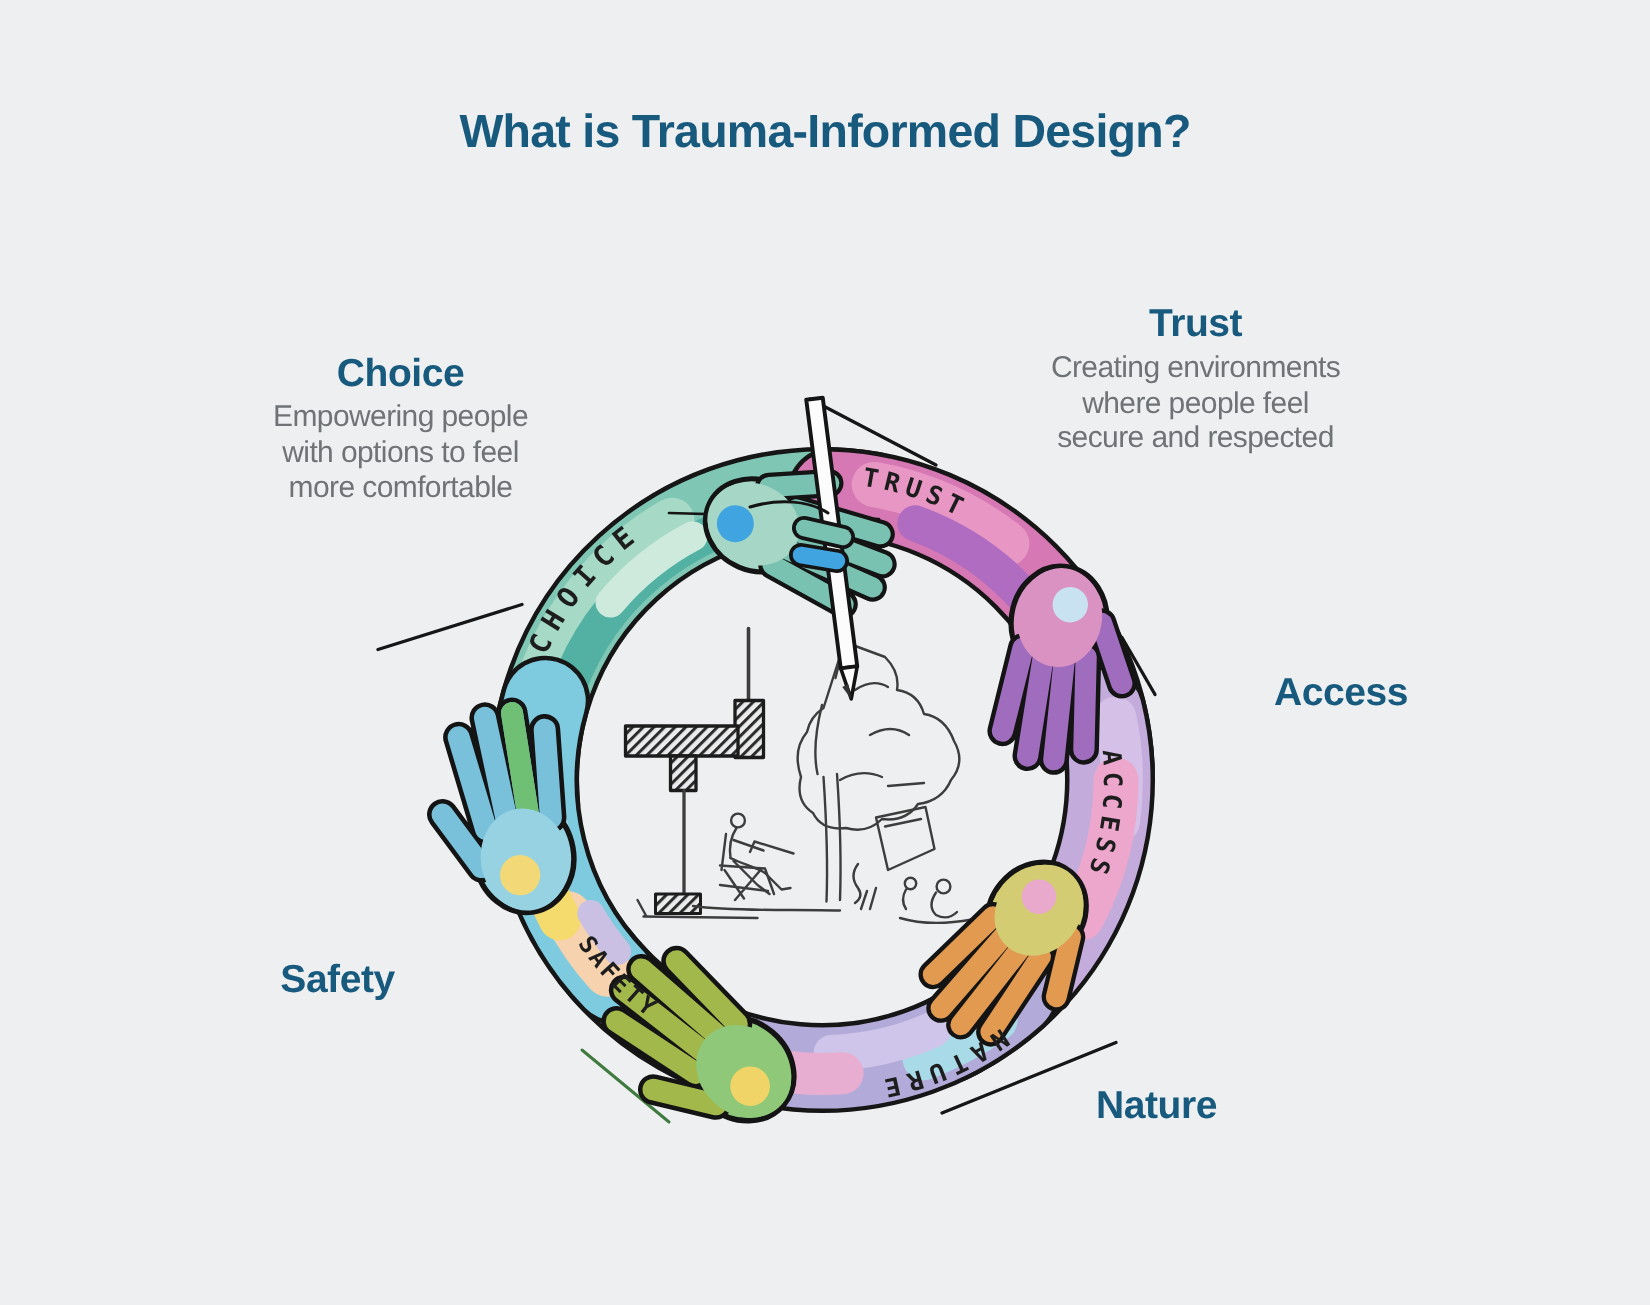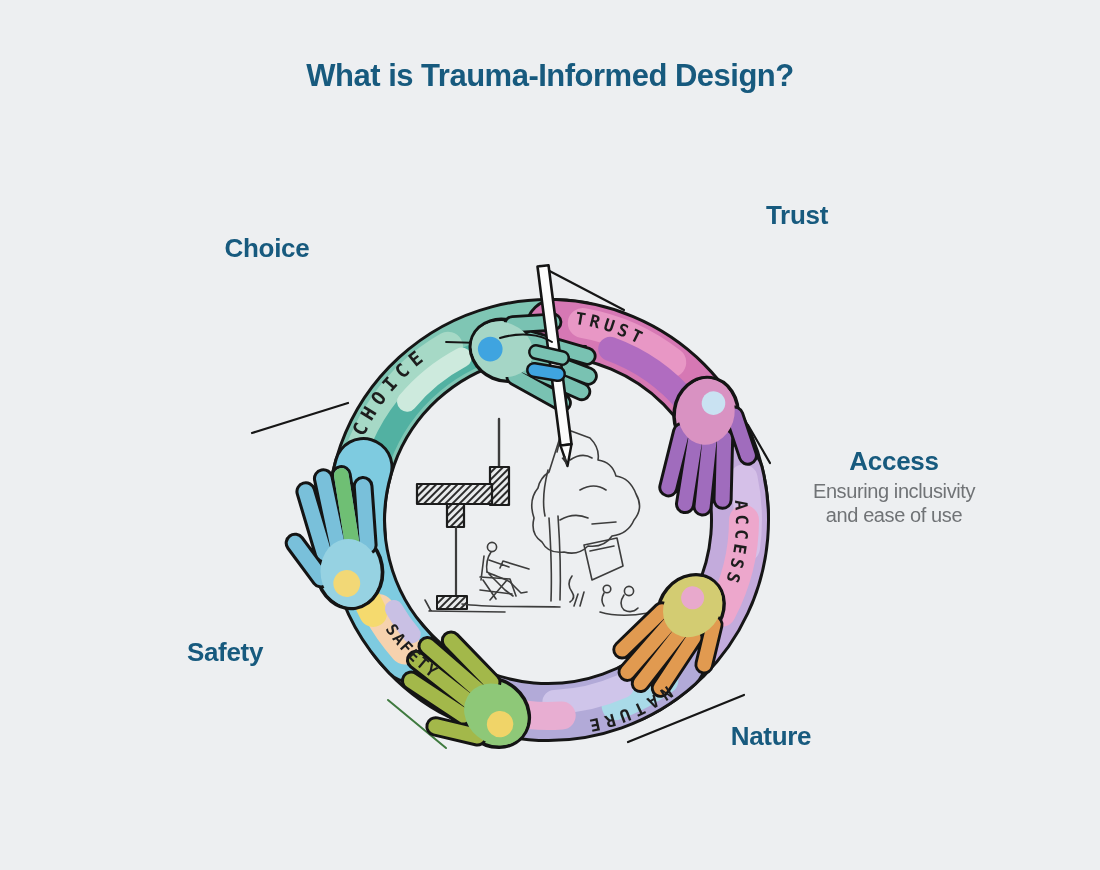--- a/index.html
+++ b/index.html
@@ -5,21 +5,21 @@
   html,body{margin:0;padding:0;}
   body{
     width:1100px;height:870px;
     background:#edeff1;
     font-family:"Liberation Sans",sans-serif;
     overflow:hidden;
     position:relative;
   }
   .stage{position:absolute;left:0;top:0;width:1100px;height:870px;}
   .page-title{
-    position:absolute;left:550px;top:58px;transform:translateX(-50%);
+    position:absolute;left:550px;top:70px;transform:translateX(-50%);
     font-size:31px;font-weight:bold;color:#175a7e;letter-spacing:-0.5px;
     white-space:nowrap;
   }
   .block{position:absolute;transform:translateX(-50%);text-align:center;}
   .block .heading{
     font-size:26px;font-weight:bold;color:#175a7e;
     margin:0 0 3px 0;letter-spacing:-0.3px;
   }
   .block .desc{
     font-size:20px;color:#707376;margin:0;line-height:1.18;
@@ -217,30 +217,34 @@
       <text font-size="16" letter-spacing="2">
         <textPath href="#lbl-safety" startOffset="50%" text-anchor="middle">SAFETY</textPath>
       </text>
     </g>
   </svg>
 
   <div class="page-title">What is Trauma-Informed Design?</div>
 
   <div class="block block-choice">
     <div class="heading">Choice</div>
+    <p class="desc">Empowering people
+with options to feel
+more comfortable</p>
   </div>
 
   <div class="block block-trust">
     <div class="heading">Trust</div>
+    <p class="desc">Creating environments
+where people feel
+secure and respected</p>
   </div>
 
   <div class="block block-access">
     <div class="heading">Access</div>
-    <p class="desc">Ensuring inclusivity
-and ease of use</p>
   </div>
 
   <div class="block block-nature">
     <div class="heading">Nature</div>
   </div>
 
   <div class="block block-safety">
     <div class="heading">Safety</div>
   </div>
 

